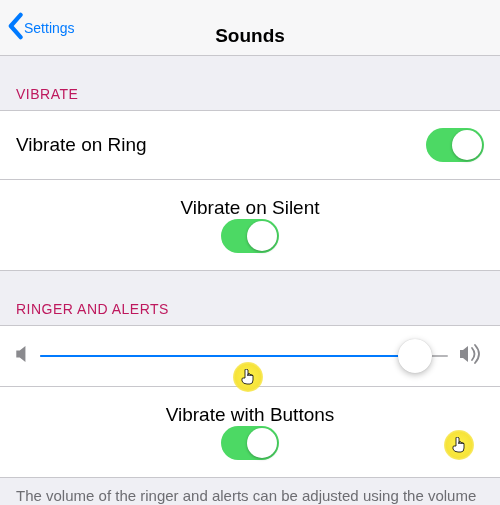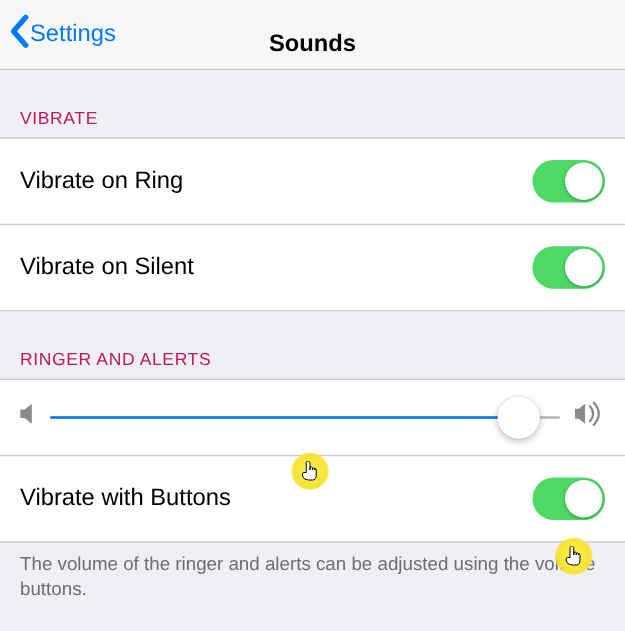--- a/index.html
+++ b/index.html
@@ -15,21 +15,21 @@
     background: #f7f7f8;
     border-bottom: 1px solid #c8c7cc;
     position: relative;
     display: flex;
     align-items: center;
   }
   .back {
     display: flex;
     align-items: center;
     color: #007aff;
-    font-size: 19px;
+    font-size: 14px;
     padding-left: 6px;
     cursor: pointer;
   }
   .back svg { width: 18px; height: 28px; }
   .title {
     position: absolute;
     left: 0; right: 0;
     text-align: center;
     font-weight: 600;
     font-size: 19px;
@@ -50,21 +50,21 @@
   }
   .row {
     display: flex;
     align-items: center;
     justify-content: space-between;
     min-height: 52px;
     padding: 17px 16px;
     border-bottom: 1px solid #c8c7cc;
     font-size: 19px;
   }
-  .row:last-child { border-bottom: none; }
+  .row:last-child { border-bottom: none; flex-direction: column; }
   .row-slider {
     padding: 12px 16px;
   }
   .toggle {
     width: 58px;
     height: 34px;
     border-radius: 17px;
     background: #4cd964;
     position: relative;
     flex: 0 0 auto;

